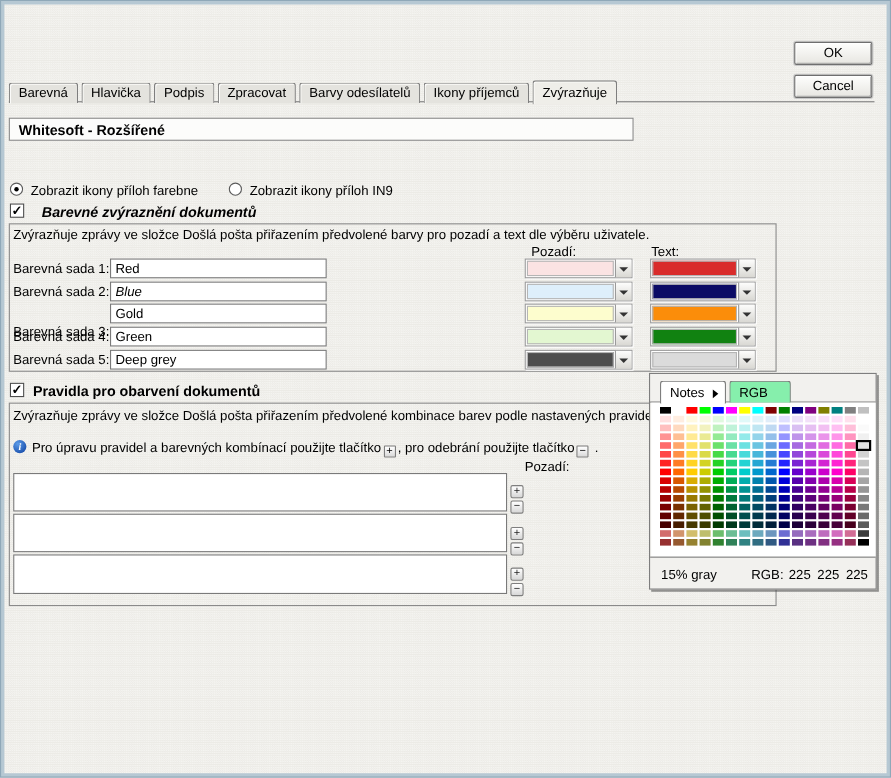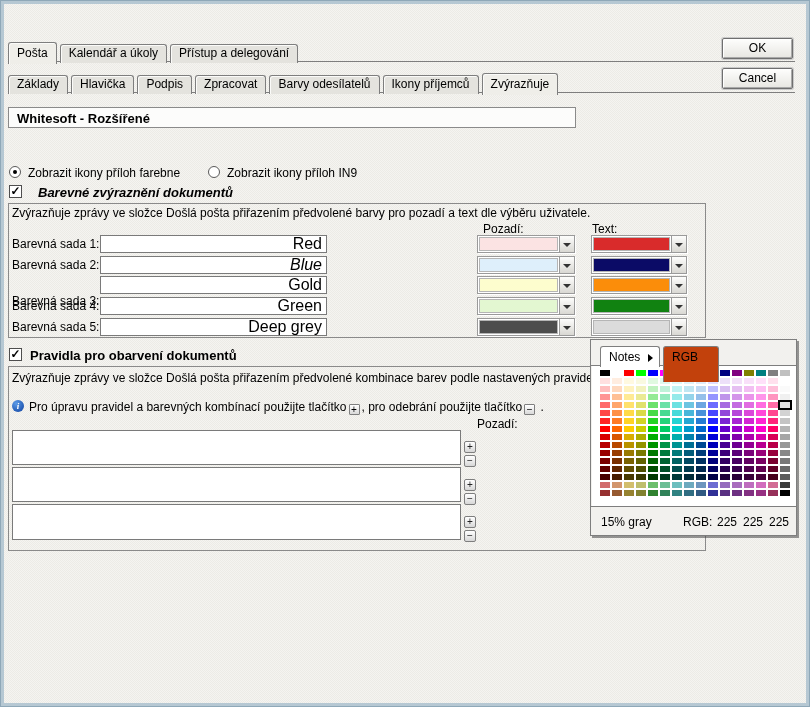--- a/index.html
+++ b/index.html
@@ -43,44 +43,44 @@
   .checkbox{position:absolute;width:13px;height:13px;border:1px solid #4E4E4E;background:#FFF;
     font-size:12px;line-height:11px;text-align:center;}
   .checkbox .mark{color:#000;font-weight:bold;}
   .sectiontitle{position:absolute;font-weight:bold;font-size:13px;}
   
   .groupbox{position:absolute;left:8px;width:698px;border:1px solid #8A8A8A;}
   .desc{position:absolute;left:12px;white-space:nowrap;font-size:12px;}
   .collabel{position:absolute;font-size:12px;}
   
   .crow-label{position:absolute;font-size:12px;}
-  .crow-input{position:absolute;width:227px;height:18px;border:1px solid #7A7A7A;background:#FFF;
-    font-family:"Liberation Sans",sans-serif;font-size:16px;padding:0 4px;text-align:right;}
+  .crow-input{position:absolute;width:197px;height:18px;border:1px solid #7A7A7A;background:#FFF;
+    font-family:"Liberation Sans",sans-serif;font-size:12px;padding:0 4px;}
   .dd{position:absolute;width:98px;height:18px;border:1px solid #9A9A9A;background:#FFF;
     box-shadow:1px 1px 0 #FFFFFF;}
   .dd .sw{position:absolute;left:1px;top:1px;bottom:1px;right:16px;border:1px solid #B5B5B5;}
   .dd .ddbtn{position:absolute;right:0;top:0;bottom:0;width:15px;background:linear-gradient(#FDFDFC,#D9D8D3);
     border-left:1px solid #9A9A9A;}
   .dd .arrow{position:absolute;left:3px;top:7px;width:0;height:0;
     border-left:4px solid transparent;border-right:4px solid transparent;border-top:4px solid #333;}
   
   .infoicon{position:absolute;width:12px;height:12px;border-radius:50%;
     background:radial-gradient(circle at 35% 30%, #5B9BE8, #0B3E9E);color:#FFF;
     font-size:9px;font-weight:bold;text-align:center;line-height:12px;font-family:"Liberation Serif",serif;font-style:italic;}
   .minibtn-inline{display:inline-block;width:11px;height:11px;border:1px solid #7E7E7E;border-radius:1px;
     background:linear-gradient(#FFF,#D9D9D9);font-size:10px;line-height:9px;text-align:center;vertical-align:-2px;margin:0 2px;}
   .rulebox{position:absolute;left:12px;width:449px;background:#FFF;border:1px solid #7A7A7A;}
   .minibtn{position:absolute;width:12px;height:12px;border:1px solid #7E7E7E;border-radius:2px;
     background:linear-gradient(#FFFFFF,#D7D7D7);font-size:10px;line-height:10px;text-align:center;color:#222;}
   
   .popup{position:absolute;left:590px;top:339px;width:207px;height:197px;background:#F2F1EE;
     border:1px solid #7E7E7E;box-shadow:2px 2px 0 rgba(70,70,70,.55);z-index:10;}
   .ptabline{position:absolute;left:0;right:0;top:25px;border-top:1px solid #7E7E7E;}
-  .ptab{position:absolute;top:6px;height:36px;border:1px solid #7E7E7E;border-bottom:none;border-radius:3px 3px 0 0;
-    padding:3px 8px 0;font-size:12px;background:#c2410c;z-index:2;}
+  .ptab{position:absolute;top:6px;height:20px;border:1px solid #7E7E7E;border-bottom:none;border-radius:3px 3px 0 0;
+    padding:3px 8px 0;font-size:12px;background:#86efac;z-index:2;}
   .ptab.active{background:#FFFFFF;height:21px;}
   .ptab .flyarrow{position:absolute;right:6px;top:7px;width:0;height:0;
     border-top:4px solid transparent;border-bottom:4px solid transparent;border-left:5px solid #000;}
   .palettepanel{position:absolute;left:1px;top:26px;width:204px;height:140px;background:#FFF;}
   .palette{position:absolute;left:8px;top:4px;display:grid;
     grid-template-columns:repeat(16,10px);grid-auto-rows:6px;gap:2px;}
   .pcell{width:10px;height:6px;}
   .pcell.sel{outline:2px solid #000;outline-offset:0;}
   .pstatusline{position:absolute;left:0;right:0;top:166px;border-top:1px solid #7E7E7E;}
   .pstatus{position:absolute;left:0;right:0;top:167px;bottom:0;font-size:12px;}
@@ -92,26 +92,23 @@
 </style>
 </head>
 <body>
 
 <div class="window">
 
 
   <div class="pushbtn" style="left:722px;top:38px;">OK</div>
   <div class="pushbtn" style="left:722px;top:68px;">Cancel</div>
 
-  <div class="tabstrip" style="top:42px;">
-    <span class="tab active">Pošta</span><span class="tab">Kalendář a úkoly</span><span class="tab">Přístup a delegování</span>
-  </div>
 
   <div class="tabstrip" style="top:73px;">
-    <span class="tab">Základy</span><span class="tab">Hlavička</span><span class="tab">Podpis</span><span class="tab">Zpracovat</span><span class="tab">Barvy odesílatelů</span><span class="tab">Ikony příjemců</span><span class="tab active">Zvýrazňuje</span>
+    <span class="tab">Barevná</span><span class="tab">Hlavička</span><span class="tab">Podpis</span><span class="tab">Zpracovat</span><span class="tab">Barvy odesílatelů</span><span class="tab">Ikony příjemců</span><span class="tab active">Zvýrazňuje</span>
   </div>
 
   <div class="headerbox">Whitesoft - Rozšířené</div>
 
 
   <div class="radio" style="left:9px;top:166px;">
     <span class="dot"></span>
   </div>
   <span class="radiolabel" style="left:28px;top:166px;">Zobrazit ikony příloh farebne</span>
   <div class="radio" style="left:208px;top:166px;"></div>

